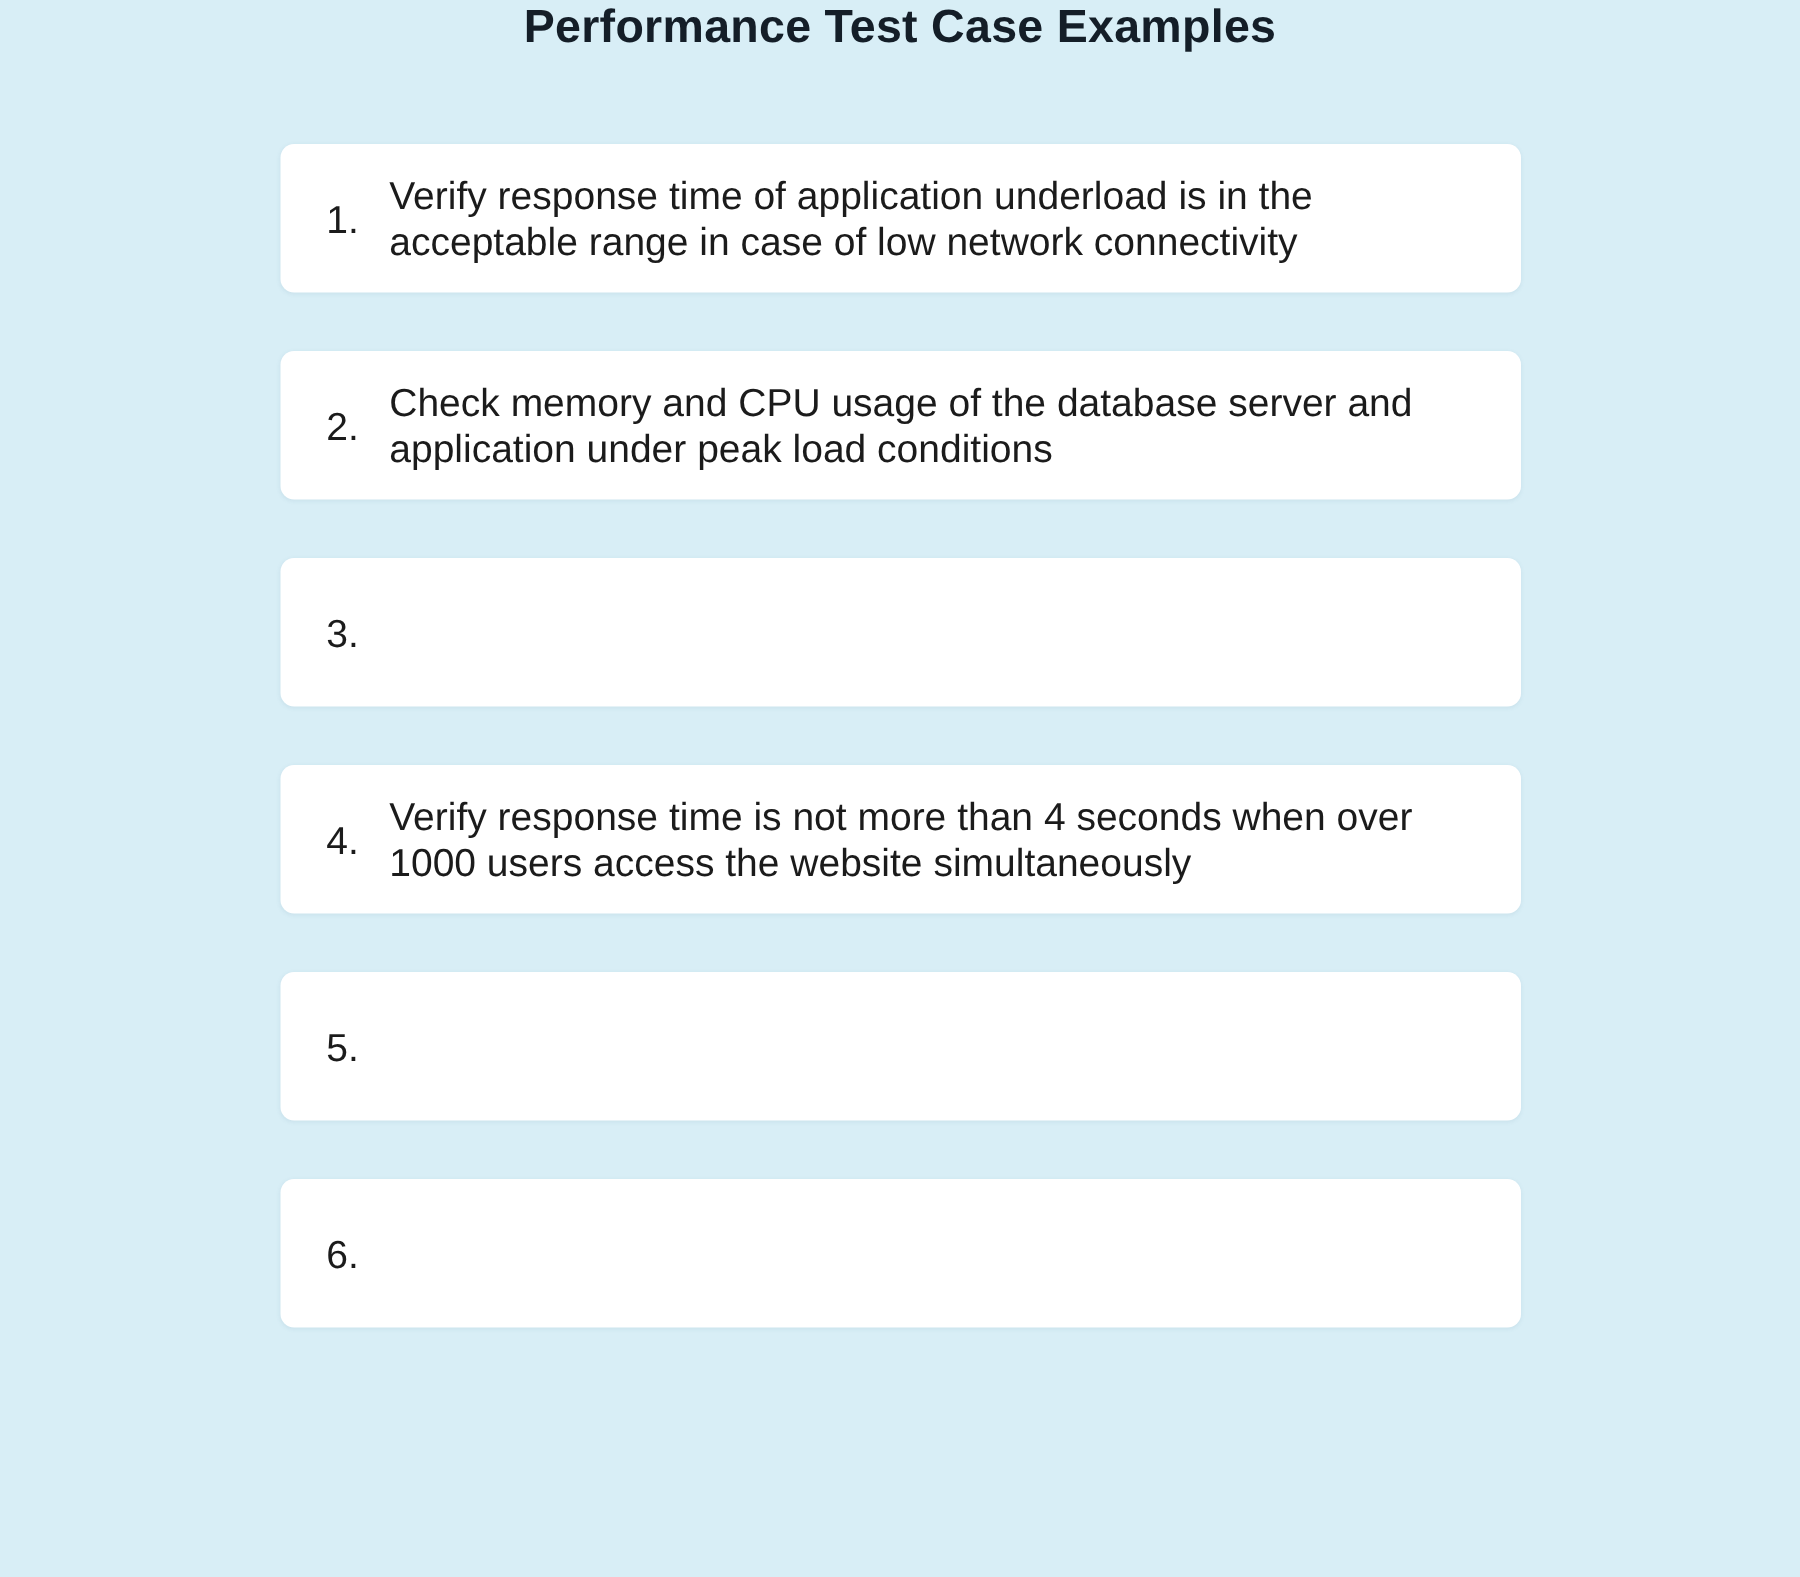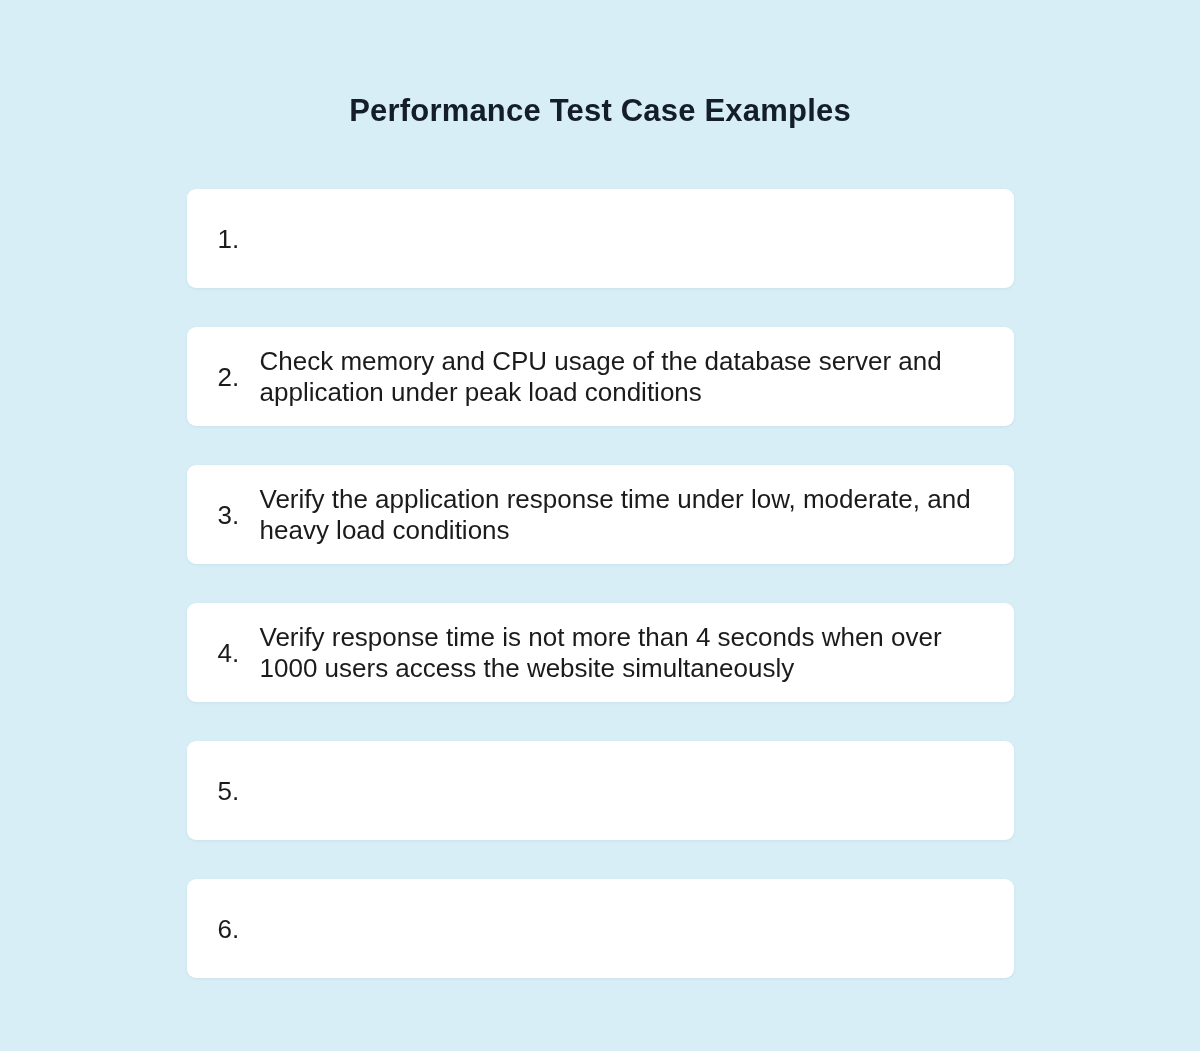--- a/index.html
+++ b/index.html
@@ -16,21 +16,20 @@
     overflow: hidden;
   }
 
   .page {
     width: 1200px;
     height: 1051px;
     background: #d8eef6;
   }
 
   .page-title {
-    padding-top: 93px;
     text-align: center;
     font-size: 31px;
     font-weight: 700;
     letter-spacing: 0.2px;
     color: #141e28;
   }
 
   .card-list {
     width: 827px;
     margin: 60px auto 0 auto;
@@ -72,30 +71,30 @@
 <body>
 
 <div class="page">
 
   <h1 class="page-title">Performance Test Case Examples</h1>
 
   <div class="card-list">
 
     <div class="card">
       <span class="card-number">1.</span>
+      <span class="card-text">Verify response time of application underload is in the acceptable range in case of low network connectivity</span>
     </div>
 
     <div class="card">
       <span class="card-number">2.</span>
       <span class="card-text">Check memory and CPU usage of the database server and application under peak load conditions</span>
     </div>
 
     <div class="card">
       <span class="card-number">3.</span>
-      <span class="card-text">Verify the application response time under low, moderate, and heavy load conditions</span>
     </div>
 
     <div class="card">
       <span class="card-number">4.</span>
       <span class="card-text">Verify response time is not more than 4 seconds when over 1000 users access the website simultaneously</span>
     </div>
 
     <div class="card">
       <span class="card-number">5.</span>
     </div>

